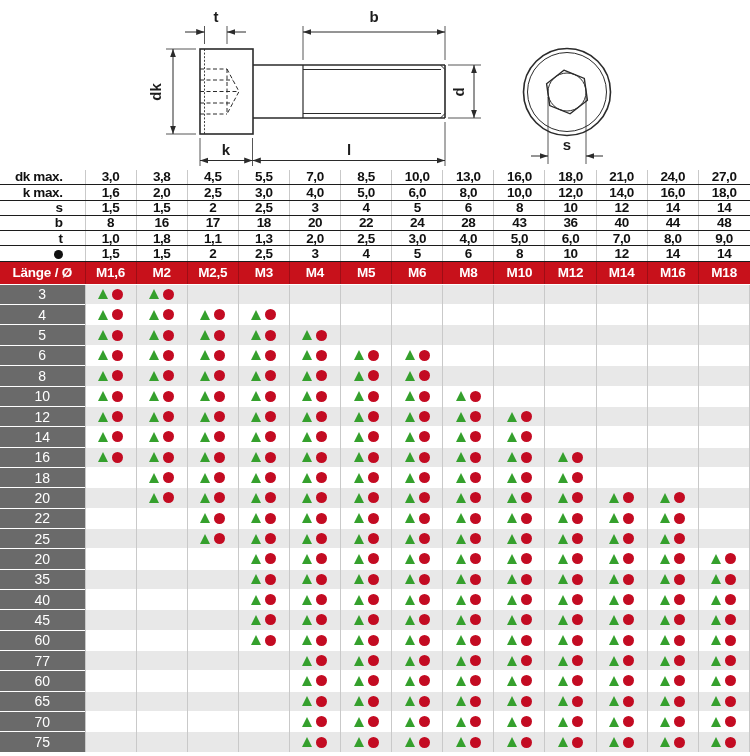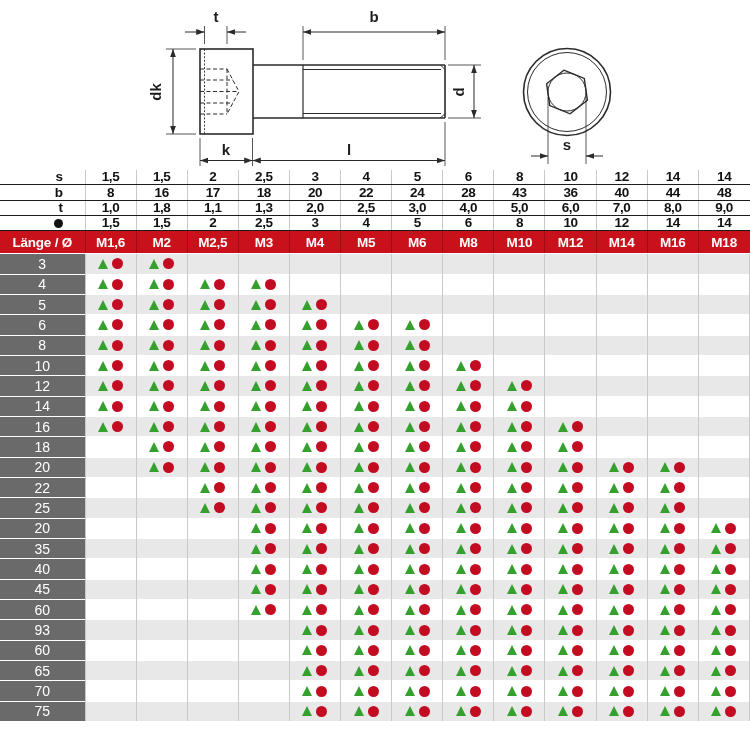--- a/index.html
+++ b/index.html
@@ -132,20 +132,52 @@
         <col>
         <col>
         <col>
         <col>
         <col>
         <col>
         <col>
     </colgroup>
     <tbody>
         <tr class="spec-row">
+          <td class="spec-label">dk max.</td>
+          <td class="spec-val">3,0</td>
+          <td class="spec-val">3,8</td>
+          <td class="spec-val">4,5</td>
+          <td class="spec-val">5,5</td>
+          <td class="spec-val">7,0</td>
+          <td class="spec-val">8,5</td>
+          <td class="spec-val">10,0</td>
+          <td class="spec-val">13,0</td>
+          <td class="spec-val">16,0</td>
+          <td class="spec-val">18,0</td>
+          <td class="spec-val">21,0</td>
+          <td class="spec-val">24,0</td>
+          <td class="spec-val">27,0</td>
+        </tr>
+        <tr class="spec-row">
+          <td class="spec-label">k max.</td>
+          <td class="spec-val">1,6</td>
+          <td class="spec-val">2,0</td>
+          <td class="spec-val">2,5</td>
+          <td class="spec-val">3,0</td>
+          <td class="spec-val">4,0</td>
+          <td class="spec-val">5,0</td>
+          <td class="spec-val">6,0</td>
+          <td class="spec-val">8,0</td>
+          <td class="spec-val">10,0</td>
+          <td class="spec-val">12,0</td>
+          <td class="spec-val">14,0</td>
+          <td class="spec-val">16,0</td>
+          <td class="spec-val">18,0</td>
+        </tr>
+        <tr class="spec-row">
           <td class="spec-label">s</td>
           <td class="spec-val">1,5</td>
           <td class="spec-val">1,5</td>
           <td class="spec-val">2</td>
           <td class="spec-val">2,5</td>
           <td class="spec-val">3</td>
           <td class="spec-val">4</td>
           <td class="spec-val">5</td>
           <td class="spec-val">6</td>
           <td class="spec-val">8</td>
@@ -1259,21 +1291,21 @@
             </span>
           </td>
           <td class="cell">
             <span class="mark-pair">
               <span class="tri" style="border-bottom-color: rgb(53, 160, 45);"></span>
               <span class="dot" style="background: rgb(195, 11, 34);"></span>
             </span>
           </td>
         </tr>
         <tr class="matrix-row alt">
-          <td class="len-label">93</td>
+          <td class="len-label">77</td>
           <td class="cell"></td>
           <td class="cell"></td>
           <td class="cell"></td>
           <td class="cell"></td>
           <td class="cell">
             <span class="mark-pair">
               <span class="tri" style="border-bottom-color: rgb(53, 160, 45);"></span>
               <span class="dot" style="background: rgb(195, 11, 34);"></span>
             </span>
           </td>

